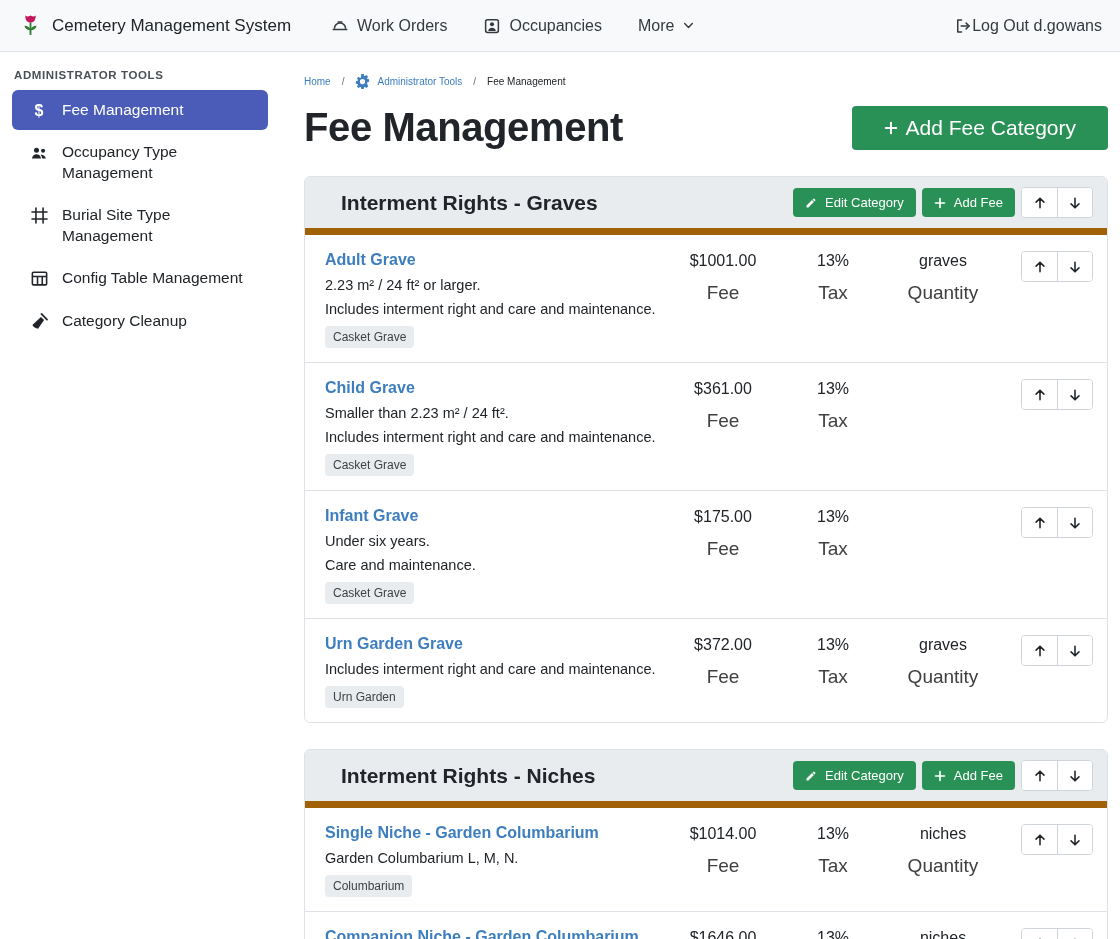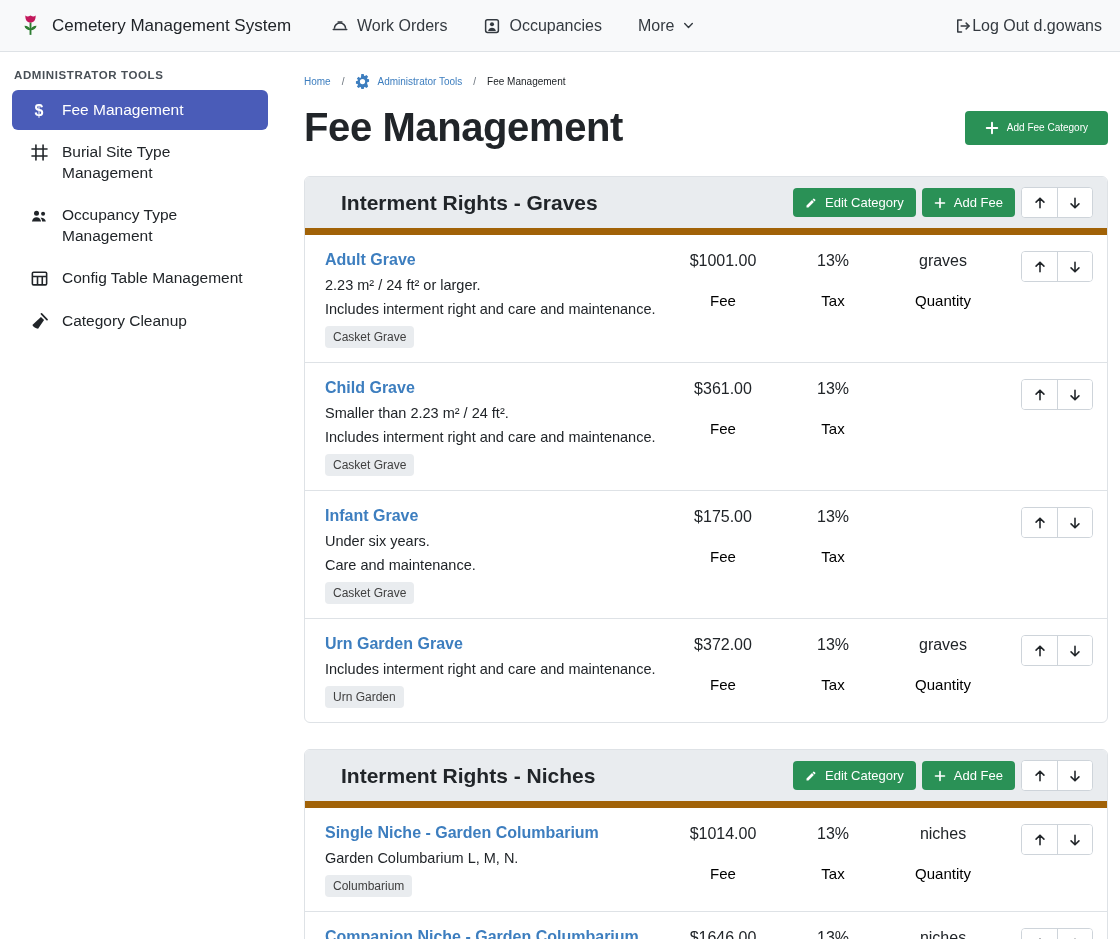--- a/index.html
+++ b/index.html
@@ -31,41 +31,41 @@
   .breadcrumb a{color:#3d7ebf}
   .bc-admin{display:flex;align-items:center;gap:7px}
   .sep{color:#6c757d}
   .bc-current{color:#212529}
 
   .title-row{display:flex;align-items:center;justify-content:space-between;margin-bottom:26px}
   h1{font-size:40px;font-weight:600;letter-spacing:-.4px}
 
   .btn{display:inline-flex;align-items:center;gap:8px;border:none;border-radius:4px}
   .btn-green{background:#2a9156;color:#fff}
-  .btn-lg{font-size:10px;padding:10px 20px}
+  .btn-lg{font-size:21px;padding:10px 32px}
   .btn-sm{font-size:13px;padding:7px 12px}
 
   .card{border:1px solid #dee2e6;border-radius:6px;margin-bottom:26px;background:#fff}
   .card-header{background:#e9ecef;border-bottom:7px solid #a16207;border-radius:5px 5px 0 0;padding:10px 14px 10px 36px;display:flex;align-items:center;min-height:52px}
   .card-header h2{font-size:21px;font-weight:600;flex:1}
   .header-actions{display:flex;align-items:center;gap:6px}
 
   .btn-group{display:inline-flex;background:#fff;border:1px solid #ced4da;border-radius:4px;overflow:hidden}
   .btn-group button{width:35px;height:29px;background:#fff;border:none;color:#212529;display:flex;align-items:center;justify-content:center}
   .btn-group button + button{border-left:1px solid #ced4da}
 
   .fee-row{display:grid;grid-template-columns:1fr 104px 104px 104px 92px;gap:6px;padding:16px 14px 14px 20px;align-items:start}
   .fee-row + .fee-row{border-top:1px solid #dee2e6}
   .fee-name{color:#3d7ebf;font-weight:700;font-size:16px}
   .fee-desc{margin-top:8px;font-size:14.5px;color:#212529}
   .badge-wrap{margin-top:9px}
   .badge{display:inline-block;background:#e9ecef;color:#404040;font-size:12px;padding:4px 8px;border-radius:4px}
   .fee-col{text-align:center;padding-top:1px}
   .fee-col .val{font-size:16px}
-  .fee-col .lbl{margin-top:22px;font-size:15px;color:#000000}
+  .fee-col .lbl{margin-top:12px;font-size:19px;color:#404040}
   .fee-actions{display:flex;justify-content:flex-end}
 </style>
 </head>
 <body>
 
 <div class="app">
 
   <header class="navbar">
     <a class="brand">
       <span class="icon">
@@ -125,37 +125,37 @@
     <aside class="sidebar">
       <div class="sidebar-heading">ADMINISTRATOR TOOLS</div>
 
       <div class="side-item active">
         <span class="side-icon dollar-glyph">$</span>
         <span>Fee Management</span>
       </div>
 
       <div class="side-item">
         <span class="side-icon">
-          <svg viewBox="0 0 24 24" width="19" height="19">
-              <path d="M7.5 2.5v19M16.5 2.5v19M2.5 7.5h19M2.5 16.5h19" fill="none" stroke="currentColor" stroke-width="2" stroke-linecap="round"></path>
-            </svg>
-        </span>
-        <span>Burial Site Type Management</span>
-      </div>
-
-      <div class="side-item">
-        <span class="side-icon">
           <svg viewBox="0 0 24 24" width="20" height="20">
               <circle cx="9" cy="8.6" r="3" fill="currentColor"></circle>
               <path d="M3.5 18.6c.6-3.2 2.8-5 5.5-5s4.9 1.8 5.5 5z" fill="currentColor"></path>
               <circle cx="16.9" cy="9.3" r="2.4" fill="currentColor"></circle>
               <path d="M15.5 14c2.5.3 4.2 1.9 4.7 4.6h-4.4c-.3-1.9-1-3.4-2.1-4.4.6-.2 1.2-.2 1.8-.2z" fill="currentColor"></path>
             </svg>
         </span>
         <span>Occupancy Type Management</span>
+      </div>
+
+      <div class="side-item">
+        <span class="side-icon">
+          <svg viewBox="0 0 24 24" width="19" height="19">
+              <path d="M7.5 2.5v19M16.5 2.5v19M2.5 7.5h19M2.5 16.5h19" fill="none" stroke="currentColor" stroke-width="2" stroke-linecap="round"></path>
+            </svg>
+        </span>
+        <span>Burial Site Type Management</span>
       </div>
 
       <div class="side-item">
         <span class="side-icon">
           <svg viewBox="0 0 24 24" width="19" height="19">
               <rect x="3" y="4" width="18" height="16" rx="1.5" fill="none" stroke="currentColor" stroke-width="2"></rect>
               <path d="M3 9.5h18M9.5 9.5V20M15.5 9.5V20" fill="none" stroke="currentColor" stroke-width="2"></path>
             </svg>
         </span>
         <span>Config Table Management</span>

